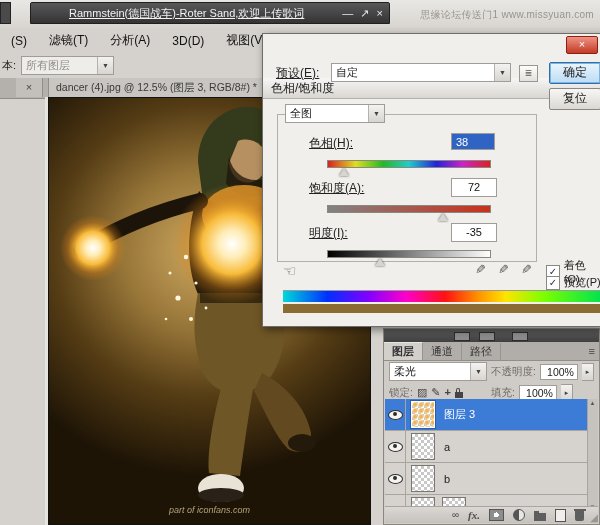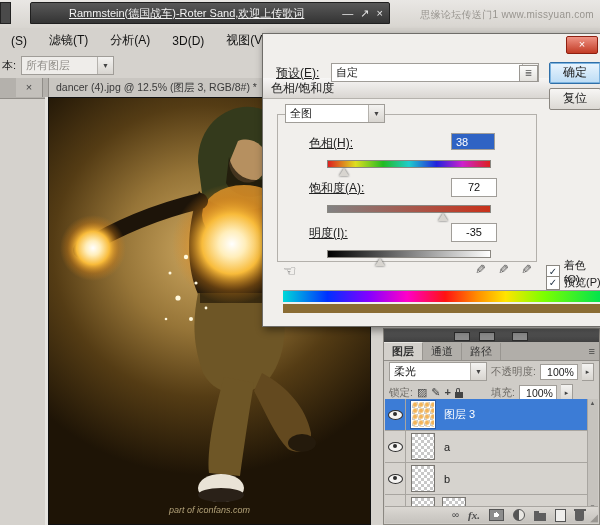--- a/index.html
+++ b/index.html
@@ -35,21 +35,21 @@
   .canvas{position:absolute;left:45px;top:97px;width:323px;height:428px;background:
     radial-gradient(ellipse 75% 55% at 48% 36%, rgba(215,176,102,.95) 0%, rgba(163,127,61,.9) 34%, rgba(94,67,23,.85) 62%, rgba(30,20,6,.95) 95%),#1e1405;
     border-left:3px solid #e6e4e0;box-shadow:inset 0 0 0 1px #111;}
   .canvas svg{position:absolute;left:0;top:0;}
   .canvas-wm{position:absolute;left:0;right:0;bottom:10px;text-align:center;color:#cdbb8d;font-size:9px;opacity:.85;font-style:italic;}
   
   .dialog{position:absolute;left:262px;top:33px;width:338px;height:292px;background:#f1efec;border:1px solid #6f6d69;box-shadow:2px 3px 8px rgba(0,0,0,.45);z-index:20;}
   .dlg-title{height:20px;background:linear-gradient(#f7f6f5,#d9d6d2);border-bottom:1px solid #b5b2ad;display:flex;align-items:center;padding:0 8px;font-size:12px;color:#222;margin-top:44px;}
   .dlg-close{position:absolute;right:3px;top:2px;width:30px;height:16px;background:linear-gradient(#ef9384,#c23b25);border:1px solid #8e1f10;border-radius:2px;color:#fff;font-size:11px;line-height:15px;text-align:center;}
   .row-label{position:absolute;font-size:12px;color:#222;text-decoration:underline;}
-  .preset-dd{position:absolute;left:68px;top:29px;width:208px;}
+  .preset-dd{position:absolute;left:68px;top:29px;width:180px;}
   .preset-ico{position:absolute;left:256px;top:31px;width:17px;height:15px;border:1px solid #9a9792;background:linear-gradient(#fdfdfc,#e3e1dd);color:#555;font-size:9px;text-align:center;line-height:14px;}
   .btn{position:absolute;width:50px;height:20px;font-size:12px;text-align:center;line-height:19px;border-radius:2px;}
   .btn-ok{left:286px;top:28px;background:linear-gradient(#eaf5fe,#bcdcf5);border:1px solid #2f6fa8;box-shadow:0 0 0 1px #7db4e0 inset;}
   .btn-reset{left:286px;top:54px;background:linear-gradient(#f7f6f4,#dcd9d4);border:1px solid #8a8680;}
   .groupbox{position:absolute;left:14px;top:80px;width:258px;height:146px;border:1px solid #b3b0ab;}
   .chan-dd{position:absolute;left:22px;top:70px;width:100px;background:#fff;z-index:2;}
   .val-box{position:absolute;width:44px;height:17px;background:#fff;border:1px solid #a09d98;font-size:11px;text-align:center;line-height:16px;color:#111;}
   .val-box.sel{background:#2f63c4;color:#fff;text-align:left;padding-left:4px;box-sizing:border-box;width:44px;}
   .slider{position:absolute;width:164px;height:8px;border:1px solid #8a8781;box-sizing:border-box;}
   .sl-hue{background:linear-gradient(90deg,#dd2020 0%,#dede20 17%,#22bb22 34%,#20cccc 50%,#2222dd 67%,#cc22cc 83%,#dd2020 100%);}

